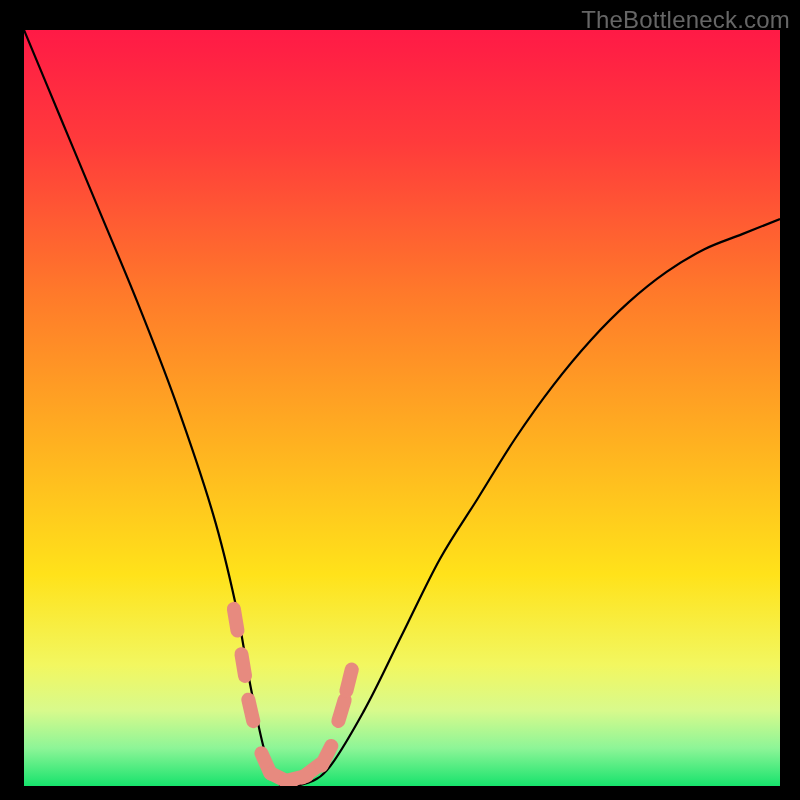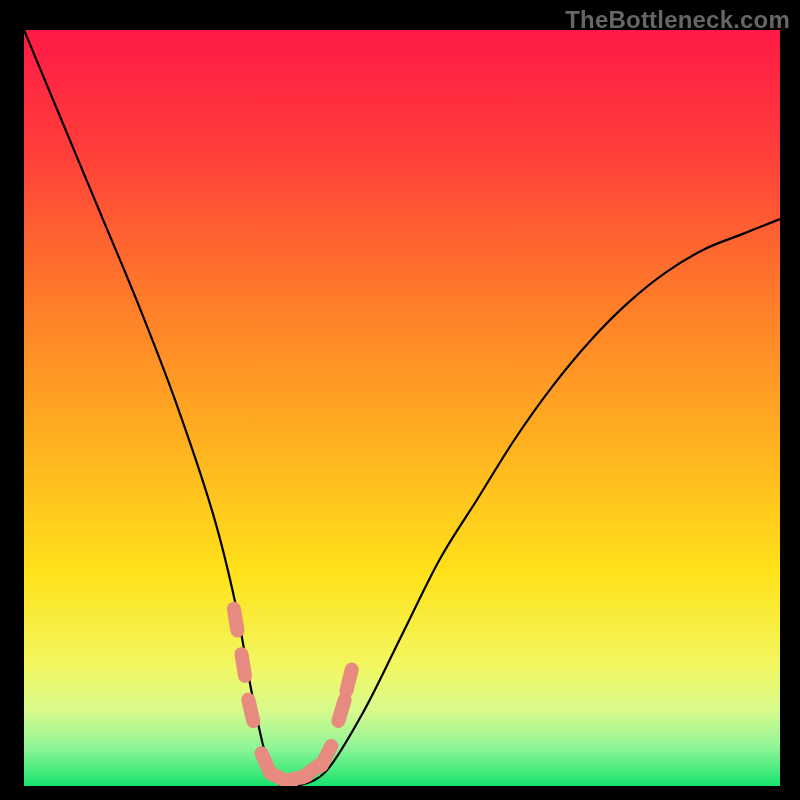--- a/index.html
+++ b/index.html
@@ -18,21 +18,21 @@
     width: 800px;
     height: 800px;
     background: #000;
   }
   .watermark {
     position: absolute;
     top: 6px;
     right: 10px;
     color: #666;
     font-size: 24px;
-    font-weight: 700;
+    font-weight: 400;
     letter-spacing: 0.2px;
     user-select: none;
   }
   .plot-wrap {
     position: absolute;
     left: 24px;
     top: 30px;
     width: 756px;
     height: 756px;
   }

